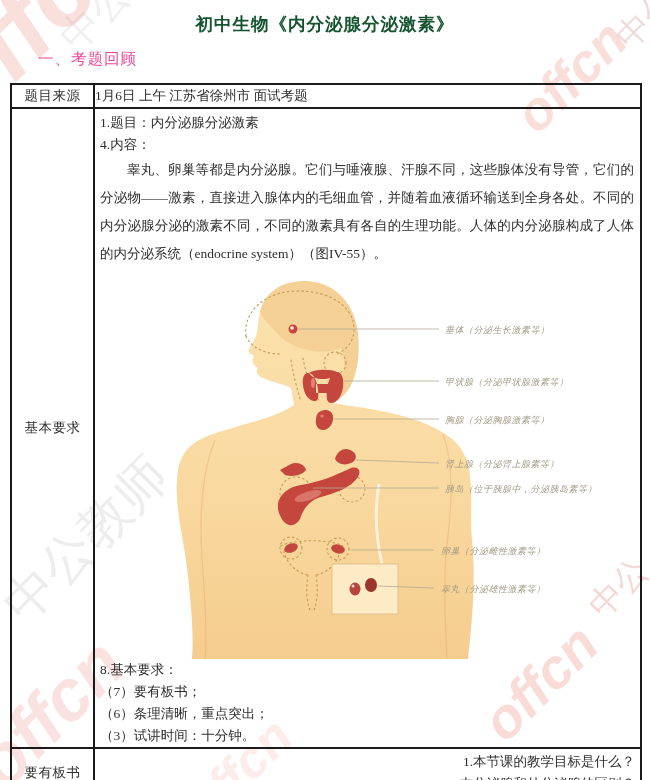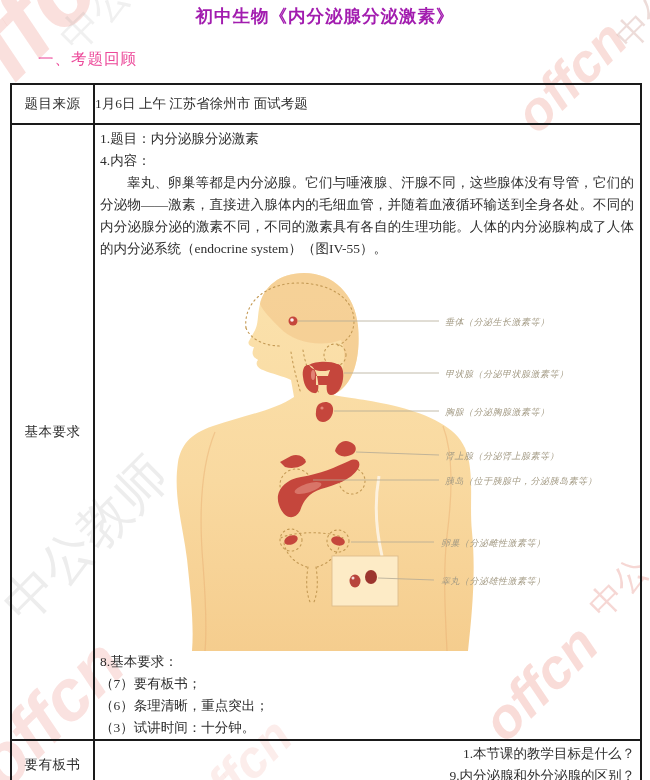--- a/index.html
+++ b/index.html
@@ -17,39 +17,39 @@
   .wm3 { left:505px;  top:45px;  font-size:54px;  color:rgba(240,168,158,0.38); transform:rotate(-45deg); }
   .wm4 { left:612px;  top:-4px;  font-size:34px;  color:rgba(185,120,110,0.26); transform:rotate(-45deg); }
   .wm5 { left:-18px;  top:505px; font-size:52px;  color:rgba(125,125,125,0.14); transform:rotate(-45deg); }
   .wm6 { left:-38px;  top:672px; font-size:72px;  color:rgba(228,110,100,0.20); transform:rotate(-45deg); }
   .wm7 { left:472px;  top:650px; font-size:56px;  color:rgba(240,168,158,0.40); transform:rotate(-45deg); }
   .wm8 { left:585px;  top:565px; font-size:34px;  color:rgba(222,110,100,0.28); transform:rotate(-45deg); }
   .wm9 { left:175px;  top:742px; font-size:52px;  color:rgba(242,180,170,0.24); transform:rotate(-45deg); }
   
   .layer { position:absolute; inset:0; z-index:1; }
   #title {
-    position:absolute; top:4px; left:0; width:650px; text-align:center;
-    font-size:17.5px; font-weight:bold; color:#a21caf; letter-spacing:1px;
+    position:absolute; top:12px; left:0; width:650px; text-align:center;
+    font-size:17.5px; font-weight:bold; color:#14532d; letter-spacing:1px;
   }
   #section-heading {
     position:absolute; top:49px; left:38px;
     font-size:15.5px; font-weight:normal; color:#ec4899; letter-spacing:1px;
   }
   table.exam {
     position:absolute; left:10px; top:83px; width:632px;
     border-collapse:collapse; table-layout:fixed;
     font-size:13.5px; color:#2e2e2e;
   }
   table.exam td { border:2px solid #1a1a1a; background:transparent; vertical-align:middle; }
   td.lbl { width:83px; text-align:center; letter-spacing:0.5px; }
-  tr.r1 td { height:40px;margin-left:18px; }
+  tr.r1 td { height:24px;margin-left:18px; }
   tr.r1 td.src { text-align:left; }
   td.content { vertical-align:top; padding:3px 6px 0 5px; }
   .tline { line-height:22px; height:22px; white-space:nowrap; overflow:hidden; }
-  .para  { line-height:22px; text-align:justify; text-indent:2em; }
+  .para  { line-height:28px; text-align:justify; text-indent:2em; }
   td.defense { vertical-align:top; padding:2px 5px;text-align:right; }
   tr.r3 td { height:50px; }
   
   svg.fig { display:block; margin:4px 0 0 -5px; }
   .dot   { fill:none; stroke:#c49a55; stroke-width:1.1; stroke-dasharray:1.6 3.2; stroke-linecap:round; }
   .lead  { stroke:#b3a996; stroke-width:0.8; }
   .glabel { font-size:9px; font-style:italic; fill:#a39a84; letter-spacing:0.5px;
             font-family:"Liberation Serif","DejaVu Serif",serif; }
   .gland { fill:#c5463c; }
 </style>

